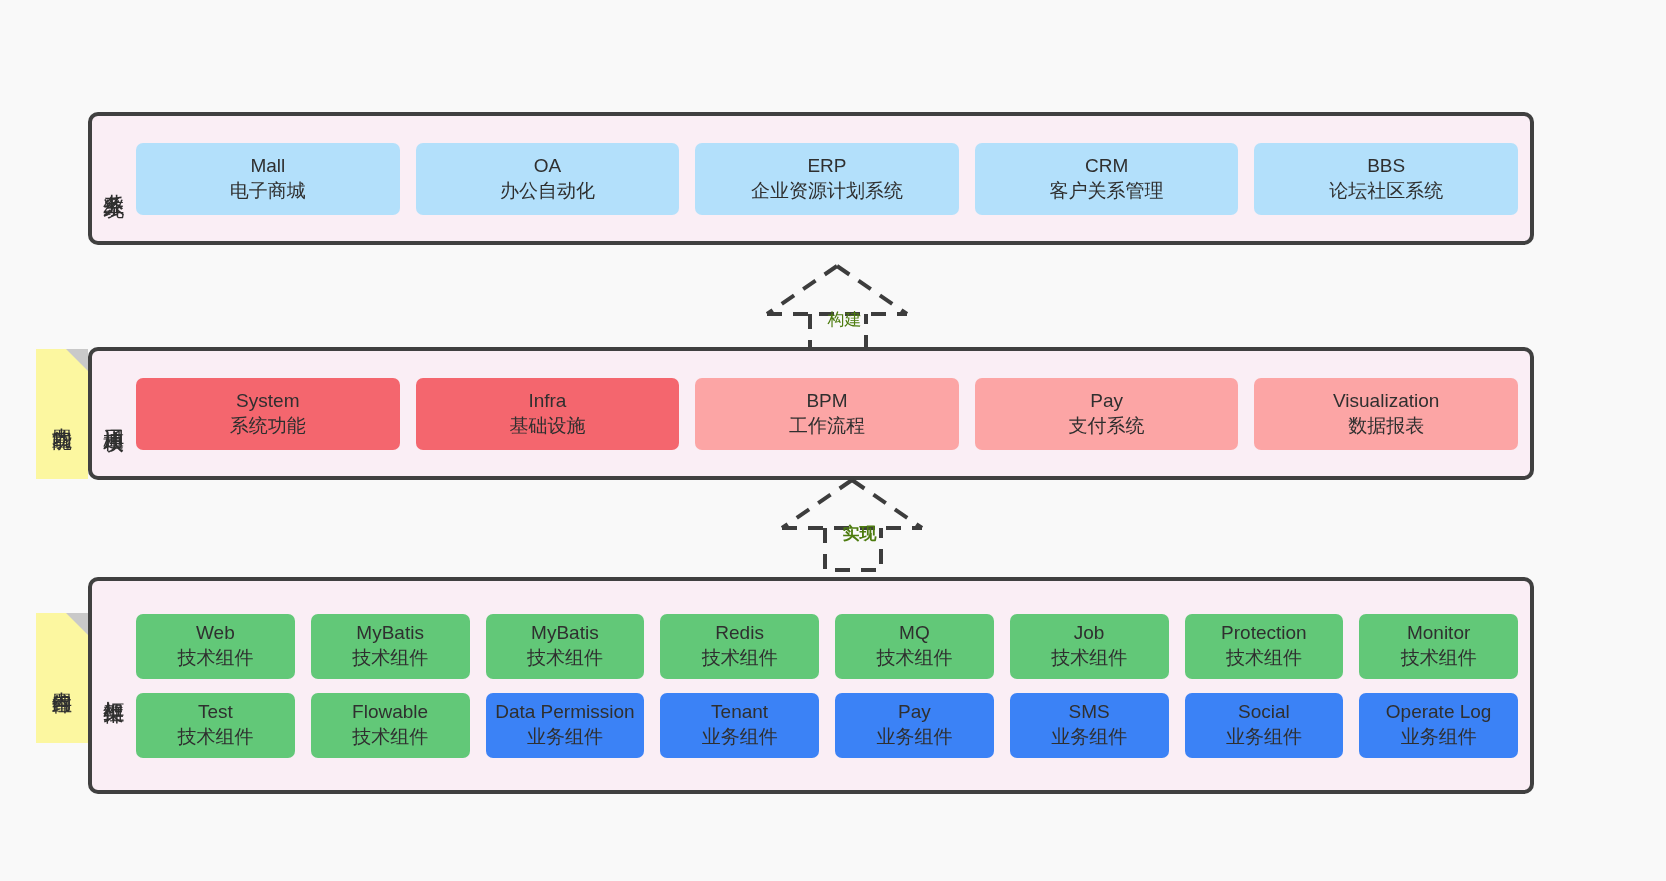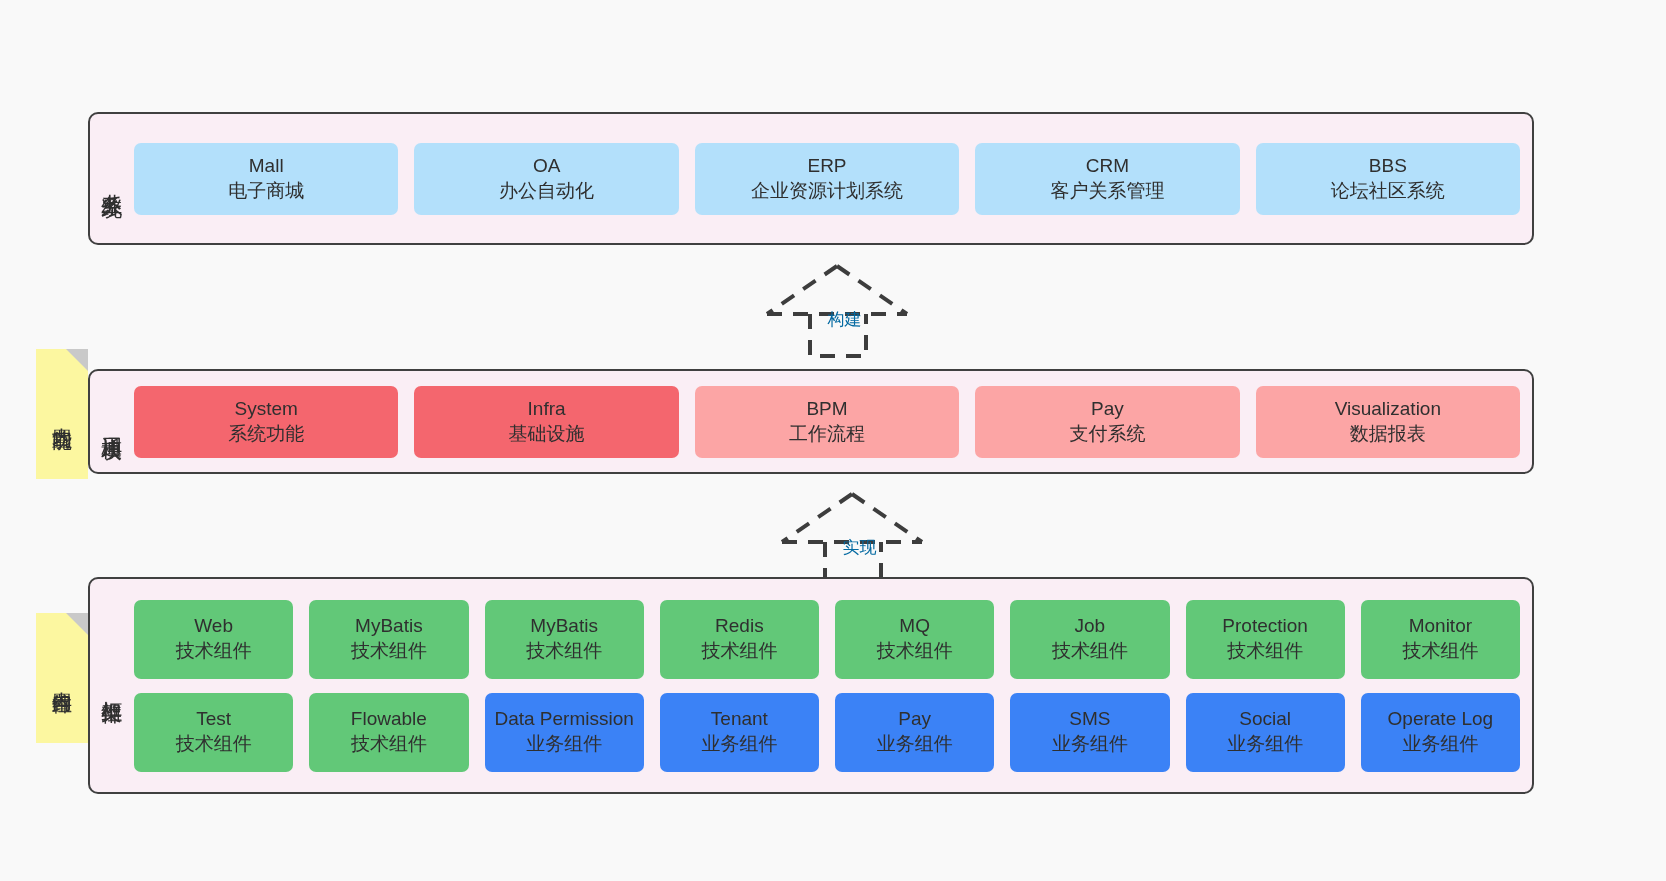--- a/index.html
+++ b/index.html
@@ -18,21 +18,21 @@
 
   .canvas {
     position: absolute;
     inset: 0;
   }
 
   
   .layer {
     position: absolute;
     background: #faeef5;
-    border: 2px solid #404040;
+    border: 4px solid #404040;
     border-radius: 10px;
     box-sizing: border-box;
     display: flex;
     align-items: stretch;
   }
 
   .layer-title {
     flex: 0 0 auto;
     width: 44px;
     display: flex;
@@ -84,26 +84,26 @@
   .node.wrap .n-en { white-space: normal; }
 
   .node.blue      { background: #b3e0fb; }
   .node.red       { background: #f4666e; }
   .node.pink      { background: #fca5a5; }
   .node.green     { background: #62c878; }
   .node.lightgreen{ background: #3b82f6; }
 
   
   #layer-business { left: 88px;  top: 112px; width: 1446px; height: 133px; }
-  #layer-common   { left: 88px;  top: 347px; width: 1446px; height: 105px; margin-top: 22px; }
+  #layer-common   { left: 88px;  top: 347px; width: 1446px; height: 133px; }
   #layer-frame    { left: 88px;  top: 577px; width: 1446px; height: 217px; }
 
   #layer-business .node { height: 72px; }
   #layer-common   .node { height: 72px; }
-  #layer-frame    .node { height: 79px; }
+  #layer-frame    .node { height: 65px; }
 
   
   .sticky {
     position: absolute;
     width: 52px;
     background: #fcf7a0;
     box-sizing: border-box;
     display: flex;
     align-items: center;
     justify-content: center;
@@ -129,34 +129,34 @@
   #sticky-builtin-func { left: 36px; top: 349px; height: 130px; }
   #sticky-builtin-comp { left: 36px; top: 613px; height: 130px; }
 
   
   .arrow-group {
     position: absolute;
     width: 150px;
     height: 96px;
   }
   #arrow-build   { left: 762px; top: 262px; }
-  #arrow-realize { left: 777px; top: 490px; }
+  #arrow-realize { left: 777px; top: 476px; font-weight: bold; }
 
   .arrow-group svg {
     position: absolute;
     inset: 0;
     overflow: visible;
   }
   .arrow-label {
     position: absolute;
     left: 50%;
     top: 46px;
     transform: translateX(-30%);
     font-size: 17px;
-    color: #0369a1;
+    color: #4d7c0f;
     background: transparent;
     white-space: nowrap;
     user-select: none;
     padding: 0 2px;
     text-align: center;
   }
 </style>
 </head>
 <body>
 

